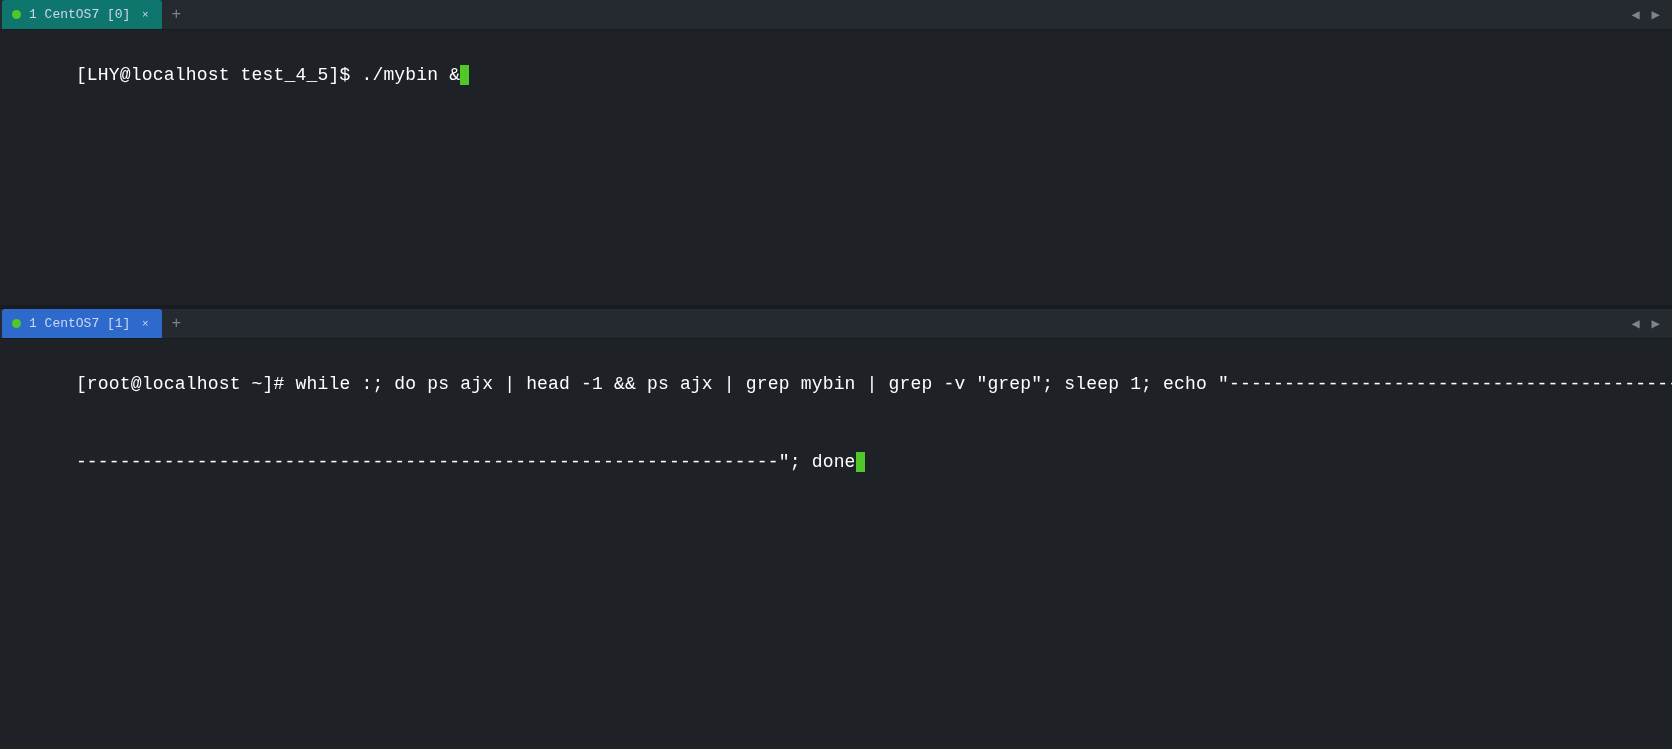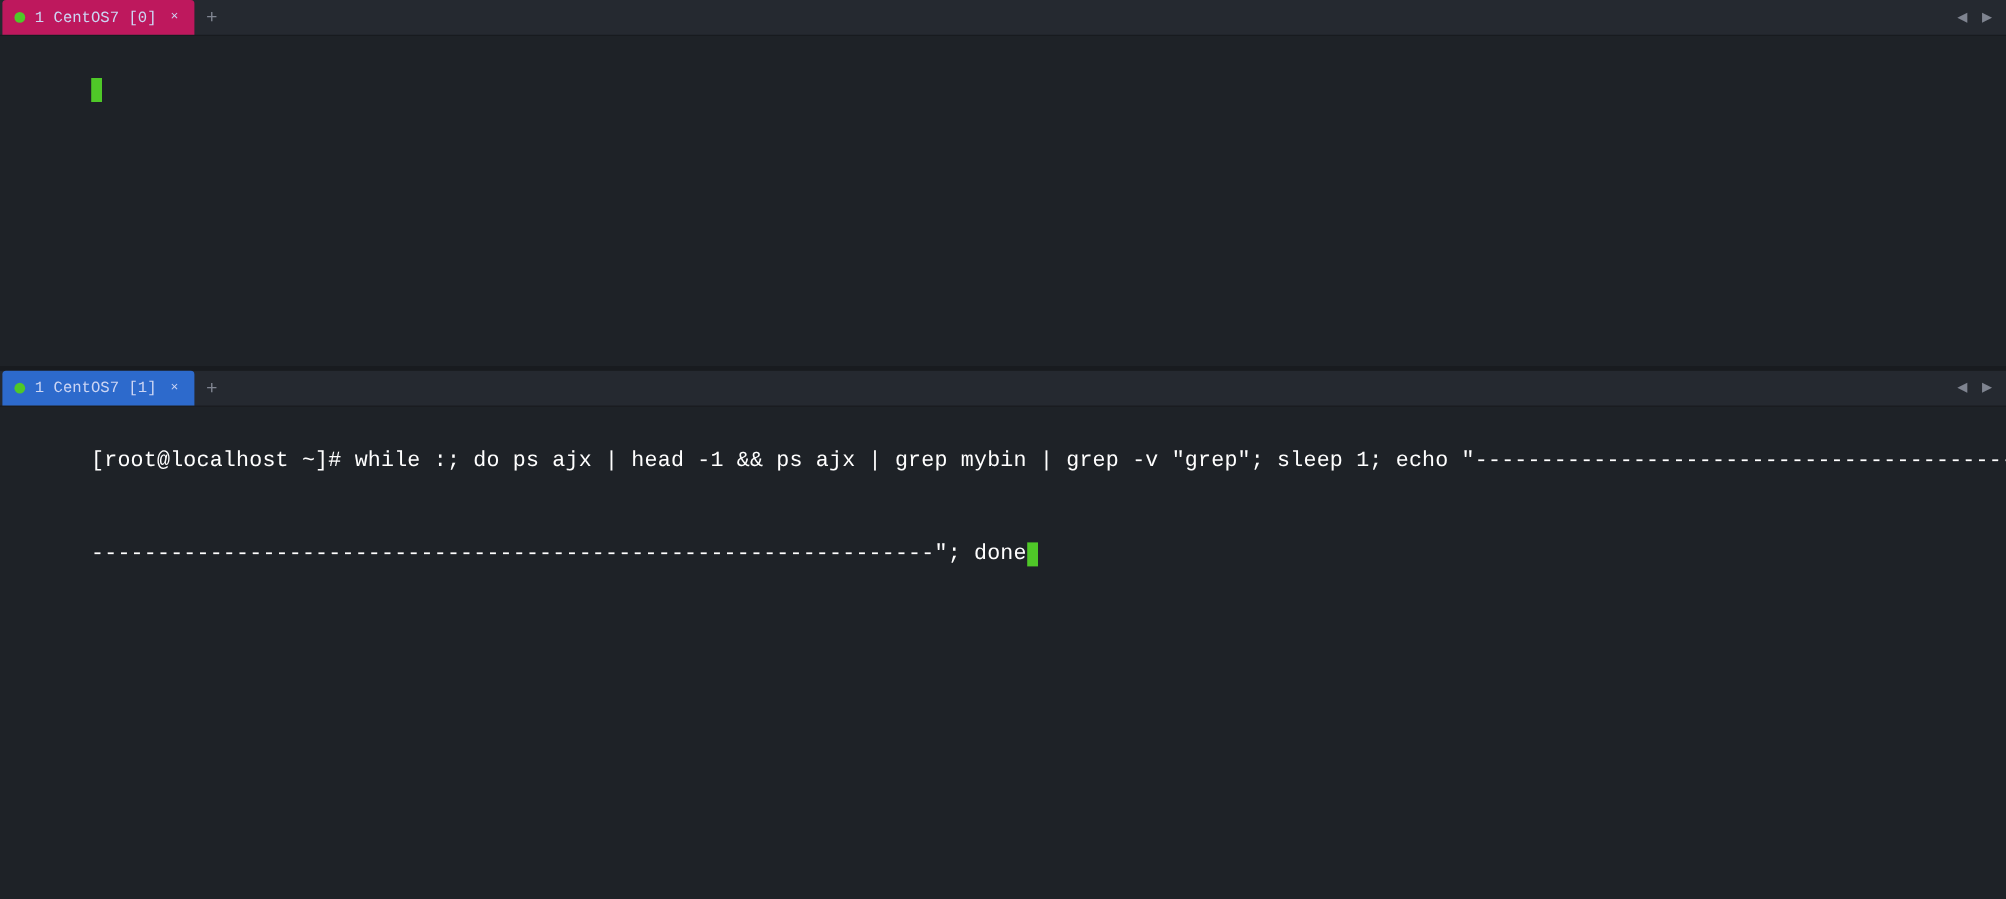--- a/index.html
+++ b/index.html
@@ -36,21 +36,21 @@
       flex-shrink: 0;
     }
 
     .tab {
       display: flex;
       align-items: center;
       height: 100%;
       padding: 0 10px;
       font-size: 13px;
       color: #cdd6f4;
-      background: #be185d;
+      background: #0f766e;
       border-radius: 3px 3px 0 0;
       gap: 8px;
       cursor: pointer;
       user-select: none;
     }
 
     .tab-dot {
       width: 9px;
       height: 9px;
       border-radius: 50%;
@@ -161,21 +161,21 @@
       <span class="tab-close">×</span>
     </div>
     <div class="tab-add">+</div>
     <div class="tab-bar-right">
       <span class="pane-nav-btn">◀</span>
       <span class="pane-nav-btn">▶</span>
     </div>
   </div>
   <div class="terminal-content">
     <div class="terminal-line">
-      <span class="cursor"></span>
+      <span>[LHY@localhost test_4_5]$ ./mybin &amp;</span><span class="cursor"></span>
     </div>
   </div>
 </div>
 
 <div class="pane-divider"></div>
 
 <div class="bottom-pane">
   <div class="tab-bar tab-bottom">
     <div class="tab tab-active-bottom">
       <span class="tab-dot" style="background: rgb(79, 200, 40);"></span>

